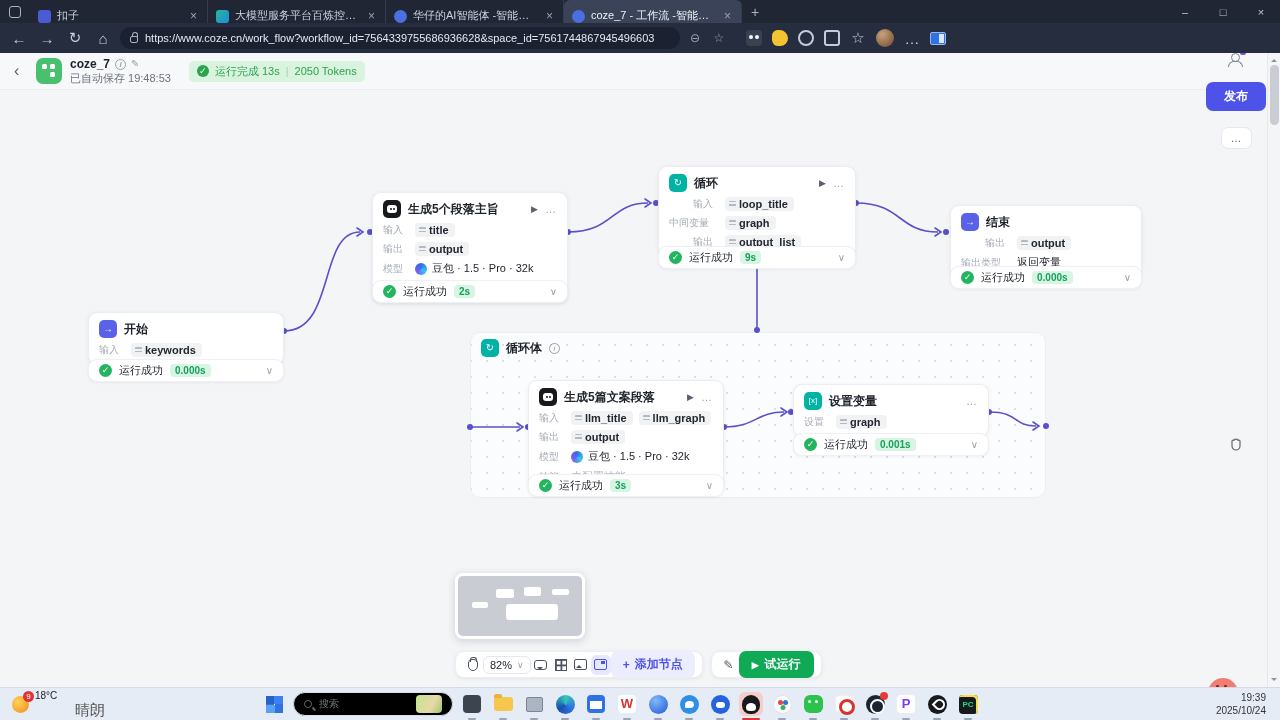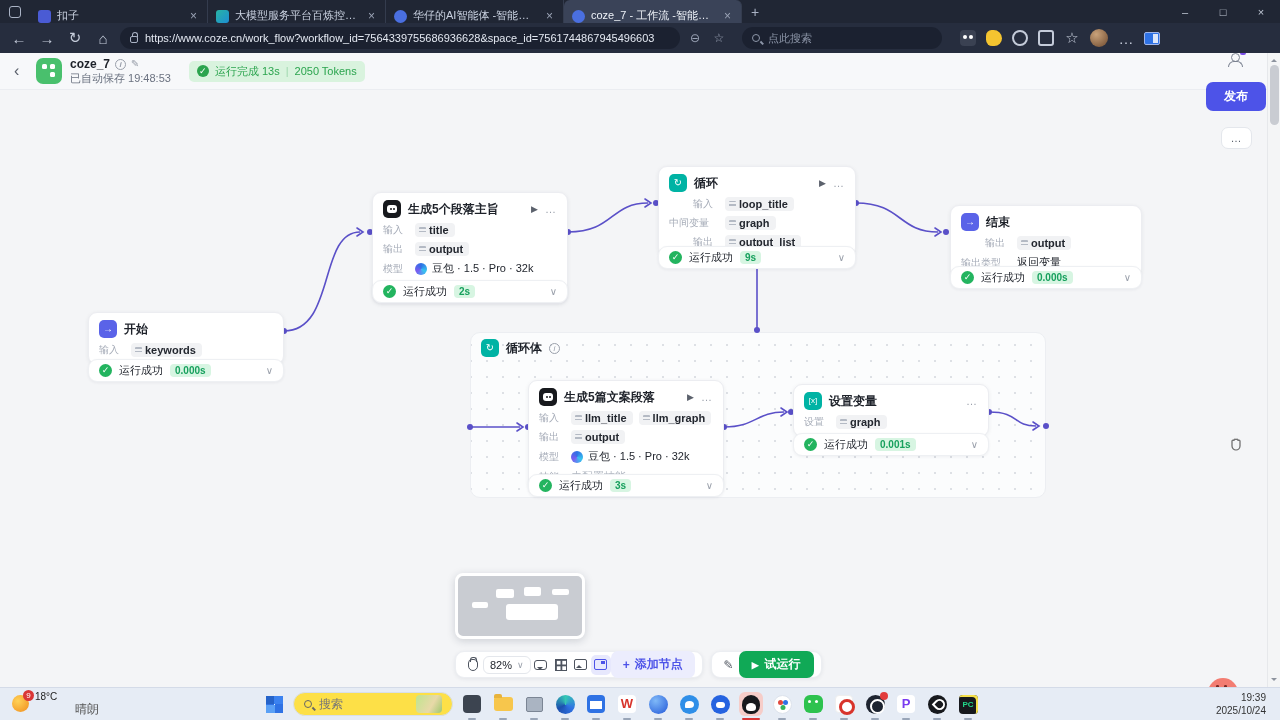--- a/index.html
+++ b/index.html
@@ -137,25 +137,25 @@
   .vscroll .up { top:3px; border-bottom-color:#8d939e; }
   .vscroll .down { bottom:3px; border-top-color:#8d939e; }
 
   
   .taskbar { position:absolute; left:0; top:687px; width:1280px; height:33px; background:#e6ecf5; border-top:1px solid #d4dbe8; display:flex; align-items:center; }
   .weather { display:flex; align-items:center; gap:6px; padding:0 12px; }
   .sun { width:17px; height:17px; border-radius:50%; background:radial-gradient(circle at 35% 35%,#ffd257,#f08c1d); position:relative; }
   .wbadge { position:absolute; right:-5px; top:-5px; width:11px; height:11px; background:#d93636; border-radius:50%; color:#fff; font-size:8px; line-height:11px; text-align:center; }
   .wtxt { line-height:1.15; }
   .wtemp { font-size:10px; color:#222; }
-  .wdesc { font-size:12px; color:#555;padding-left:40px; }
+  .wdesc { font-size:15px; color:#555;padding-left:40px; }
   .tb-center { position:absolute; left:262px; display:flex; align-items:center; gap:7px; }
   .startbtn { width:17px; height:17px; background:linear-gradient(#2f72e4 48%, transparent 48% 52%, #2f72e4 52%), linear-gradient(90deg,#2f72e4 48%, transparent 48% 52%, #2f72e4 52%); background-color:#e6ecf5; position:relative; }
   .startbtn:before { content:""; position:absolute; inset:0; background:conic-gradient(#3b82f0 0 90deg,#2f72e4 0 180deg,#5aa0f5 0 270deg,#2563c9 0); -webkit-mask:linear-gradient(#000 45%,transparent 45% 55%,#000 55%),linear-gradient(90deg,#000 45%,transparent 45% 55%,#000 55%); mask:linear-gradient(#000 45%,transparent 45% 55%,#000 55%); }
-  .tsearch { width:160px; height:24px; background:#fde047; border-radius:12px; display:flex; align-items:center; gap:7px; padding:0 10px; color:#777; font-size:12px; border:1px solid #d8dfe9; }
+  .tsearch { width:160px; height:24px; background:#000000; border-radius:12px; display:flex; align-items:center; gap:7px; padding:0 10px; color:#777; font-size:10px; border:1px solid #d8dfe9; }
   .tsearch .mag { border-color:#666; }
   .tsearch .mag:before { background:#666; }
   .tsearch .thumb-img { margin-left:auto; width:26px; height:18px; border-radius:4px; background:linear-gradient(120deg,#bfe58e,#e8d9a8 60%,#9fc76f); }
   .tapp { width:24px; height:24px; border-radius:5px; position:relative; display:flex; align-items:center; justify-content:center; }
   .tapp .und { position:absolute; bottom:-4px; left:8px; width:8px; height:2.5px; border-radius:2px; background:#9aa6b8; }
   .tapp.qq { background:#f6cdc9; border-radius:6px; }
   .tapp.qq .und { background:#d93636; left:3px; width:18px; }
   .ic-dark { width:18px; height:18px; background:#3c4450; border-radius:4px; }
   .ic-folder { width:19px; height:14px; background:#f7c64c; border-radius:2px 3px 3px 3px; position:relative; }
   .ic-folder:before { content:""; position:absolute; left:0; top:-3px; width:8px; height:4px; background:#e8b33c; border-radius:2px 2px 0 0; }
@@ -225,24 +225,20 @@
     <div class="navic">←</div>
     <div class="navic">→</div>
     <div class="navic">↻</div>
     <div class="navic">⌂</div>
     <div class="urlpill">
       <span class="lock"></span>
       <span class="urltext">https://www.coze.cn/work_flow?workflow_id=7564339755686936628&amp;space_id=7561744867945496603</span>
     </div>
     <div class="mini-ic">⊖</div>
     <div class="mini-ic">☆</div>
-    <div class="searchpill">
-      <span class="mag"></span>
-      <span>点此搜索</span>
-    </div>
     <div class="extrow">
       <span class="ext e1"></span>
       <span class="ext e2"></span>
       <span class="ext e3"></span>
       <span class="ext e4"></span>
       <span class="navic" style="width:16px">☆</span>
       <span class="avatar"></span>
       <span class="navic" style="width:16px">…</span>
       <span class="sidebar-ic"></span>
     </div>

